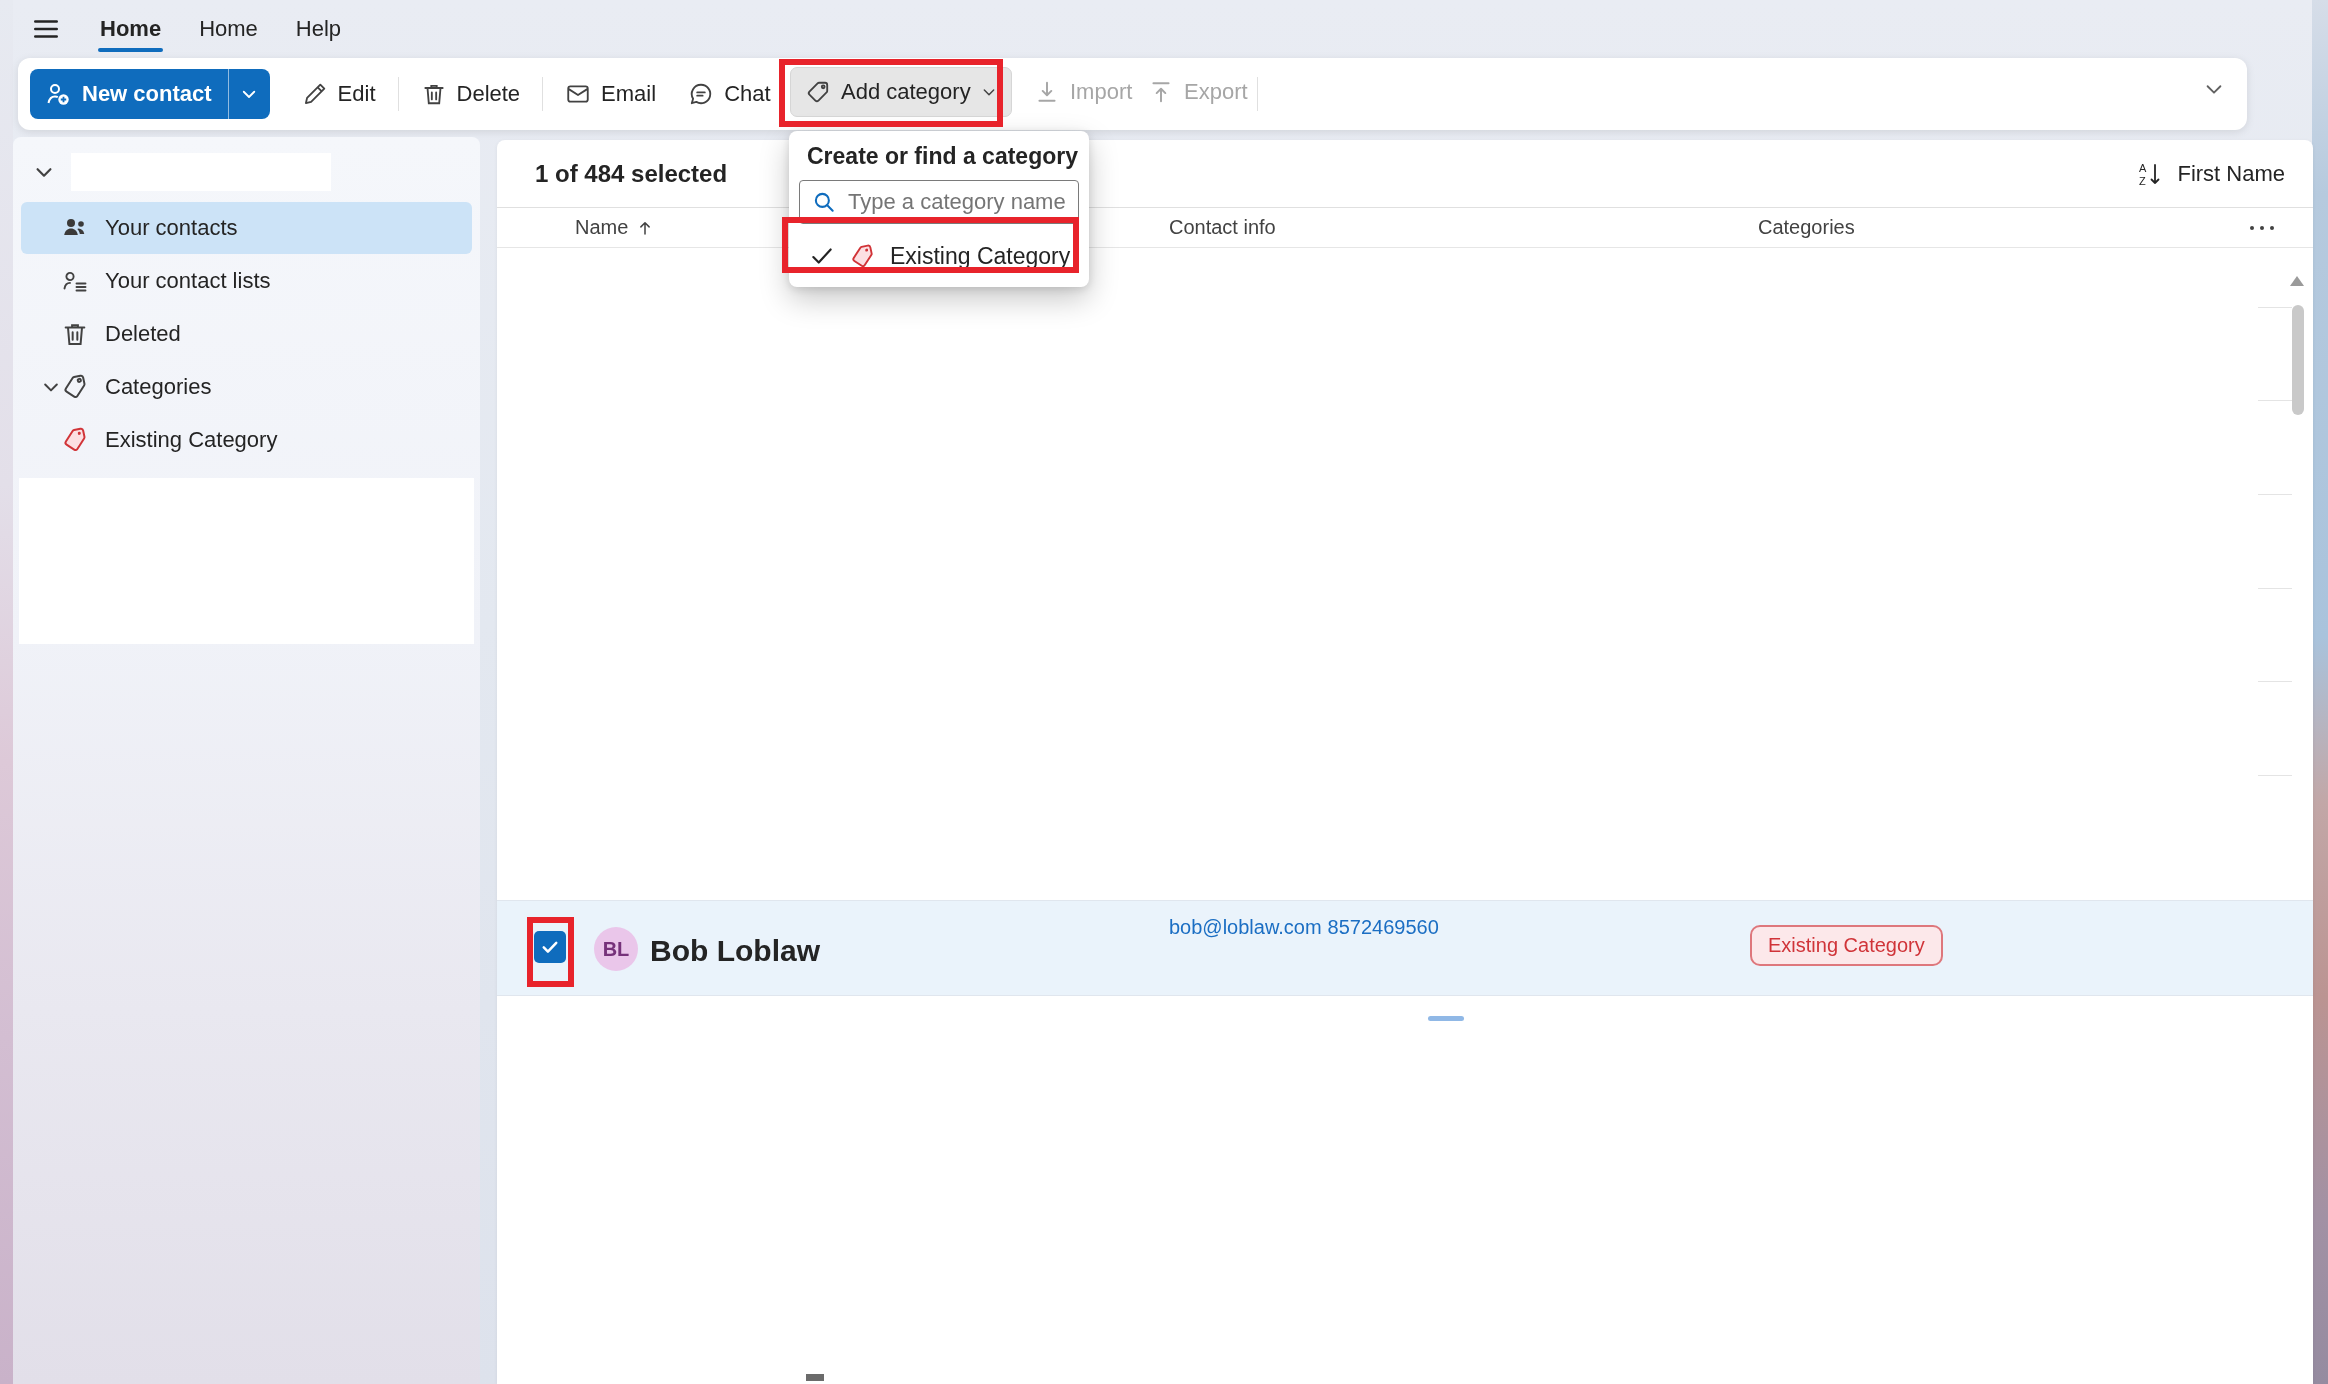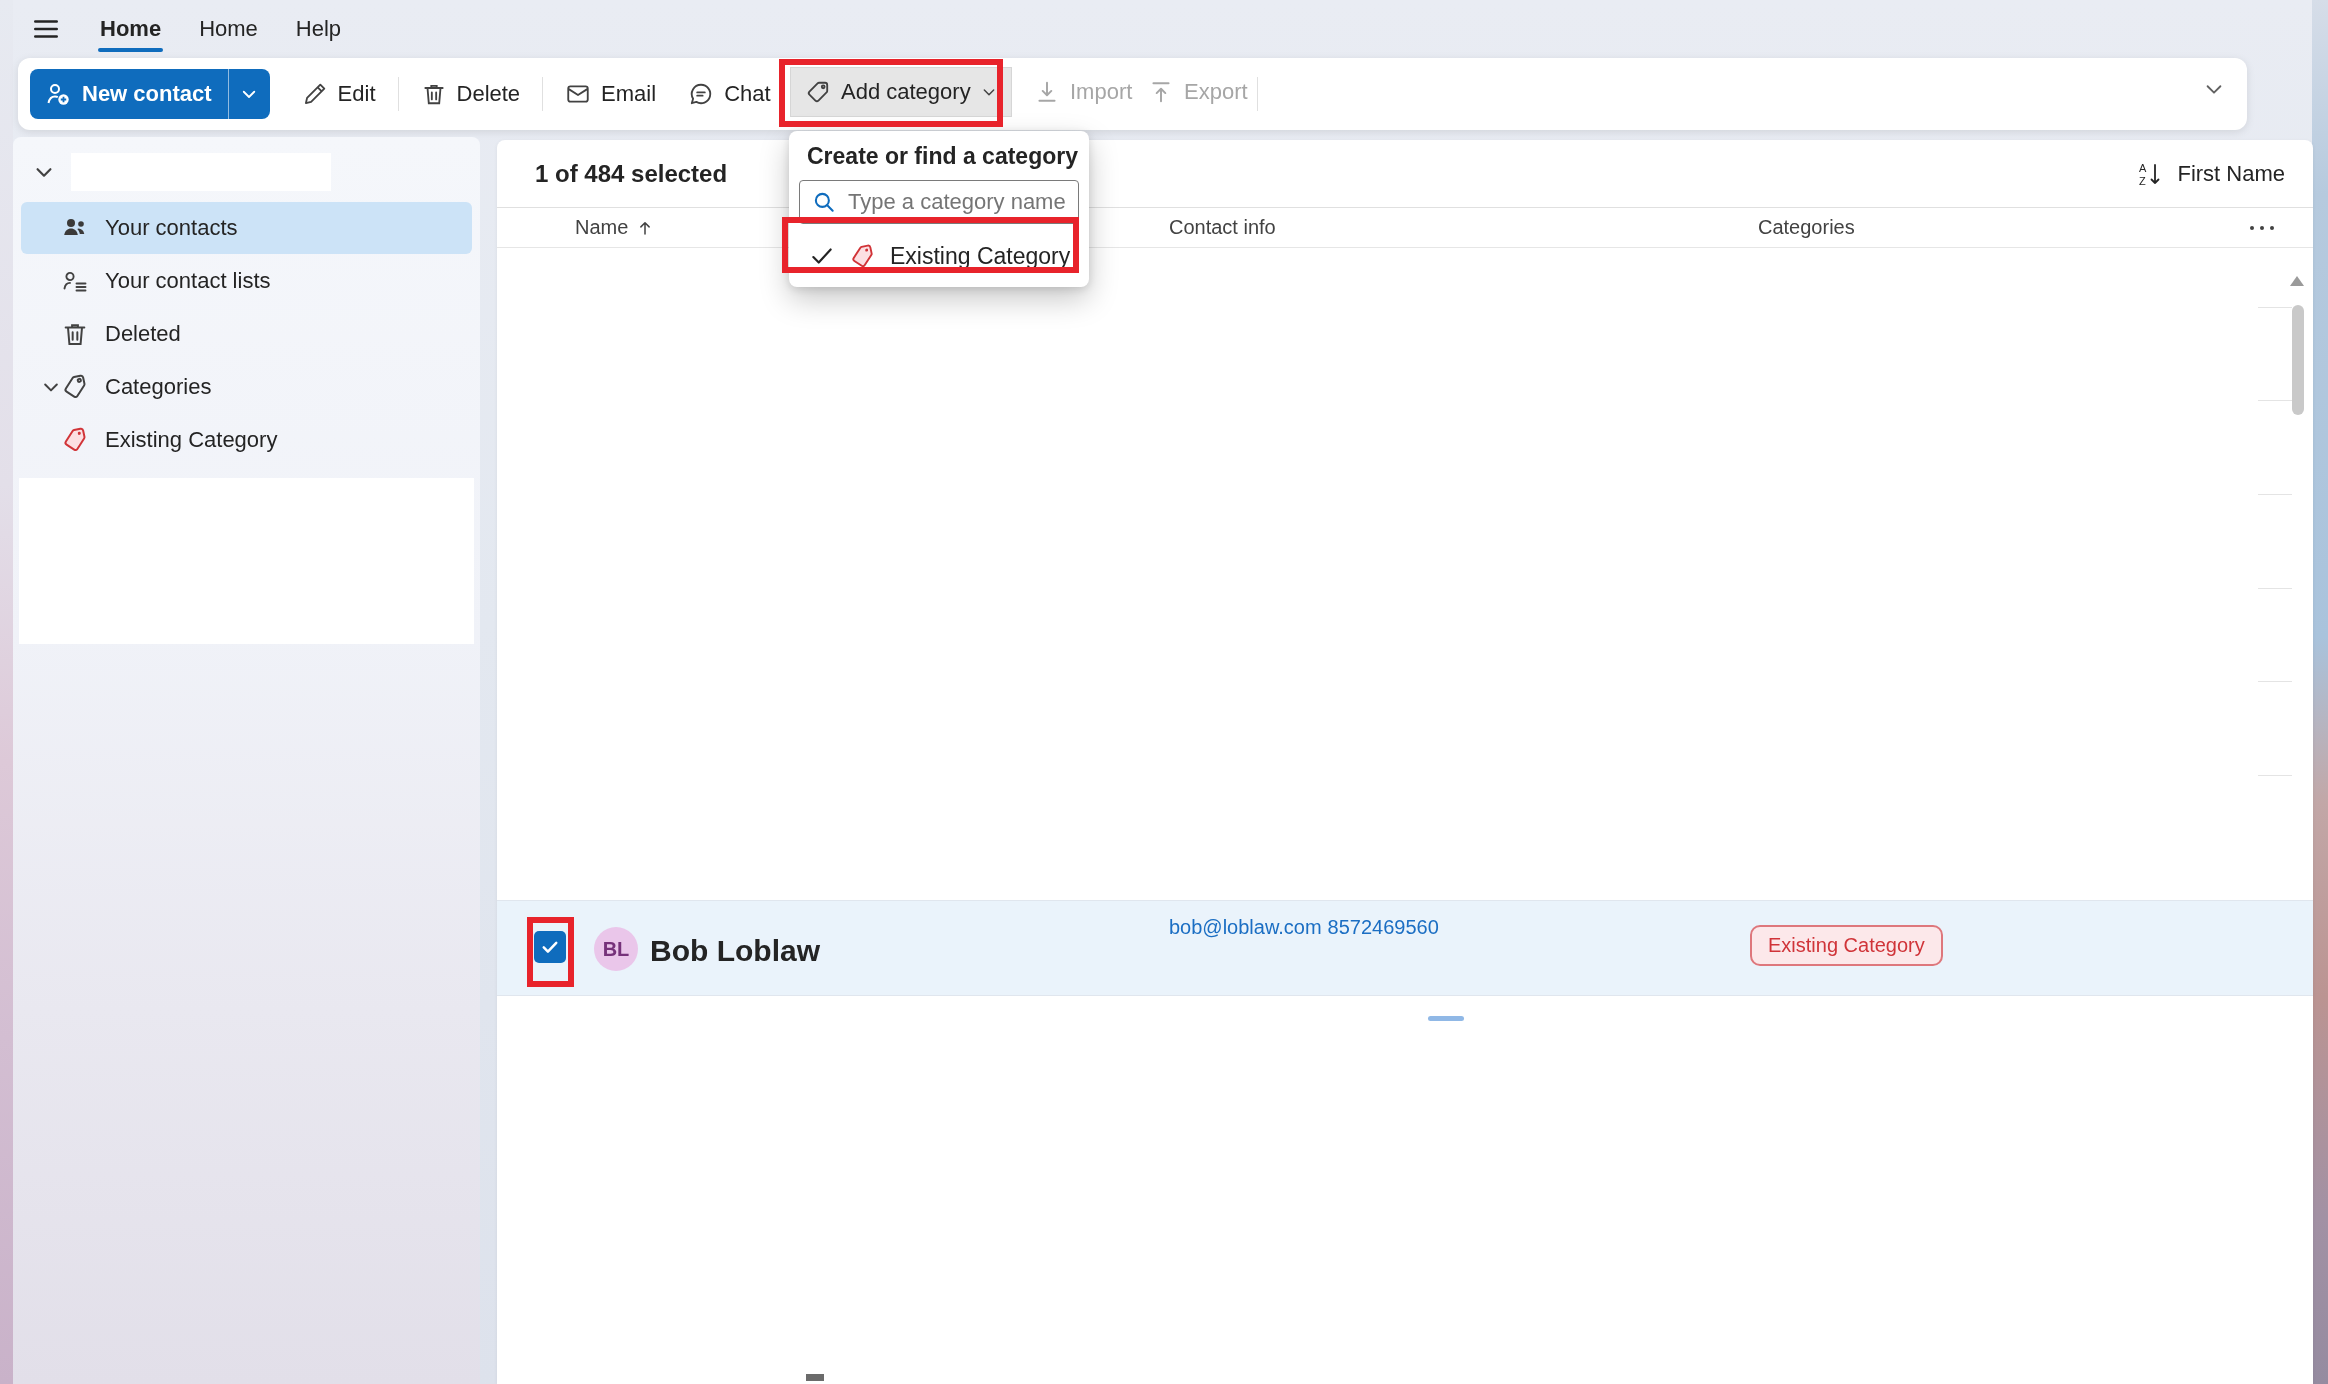--- a/index.html
+++ b/index.html
@@ -28,21 +28,21 @@
   
   .toolbar { left:18px; top:58px; width:2229px; height:72px; background:#fff; border-radius:12px;
     box-shadow:0 2px 8px rgba(0,0,0,.10); display:flex; align-items:center; padding-left:12px; }
   .btn-new { display:flex; align-items:stretch; background:#0f6cbd; border-radius:8px; color:#fff; height:50px; overflow:hidden; cursor:pointer; }
   .btn-new .main { display:flex; align-items:center; gap:10px; padding:0 16px 0 14px; font-size:22px; font-weight:600; }
   .btn-new .split { width:42px; display:flex; align-items:center; justify-content:center; border-left:1px solid rgba(255,255,255,.55); }
   .tb-btn { display:flex; align-items:center; gap:10px; font-size:22px; padding:0 16px; height:50px; border-radius:8px; cursor:pointer; color:#242424; }
   .tb-btn svg { flex:0 0 auto; }
   .tb-sep { width:1px; height:34px; background:#e0e0e0; margin:0 6px; }
   .btn-addcat { position:absolute; left:772px; top:9px; height:50px; display:flex; align-items:center; gap:10px;
-    background:#e6e6e6; border:1px solid #d6d6d6; border-radius:0; padding:0 14px; font-size:22px; cursor:pointer; }
+    background:#e6e6e6; border:1px solid #d6d6d6; border-radius:7px; padding:0 14px; font-size:22px; cursor:pointer; }
   .tb-disabled { position:absolute; top:9px; display:flex; align-items:center; gap:10px; font-size:22px; color:#a6a6a6; height:50px; cursor:default; }
   .tb-overflow { position:absolute; right:22px; top:20px; color:#616161; cursor:pointer; }
   .sep-after-export { position:absolute; left:1233px; top:19px; }
 
   
   .annotate { border:6px solid #e8232b; pointer-events:none; z-index:60; }
 
   
   .dropdown { left:789px; top:131px; width:300px; height:156px; background:#fff; border-radius:8px;
     box-shadow:0 12px 30px rgba(0,0,0,.22), 0 2px 8px rgba(0,0,0,.12); z-index:50; padding:10px 10px 0 10px; }

